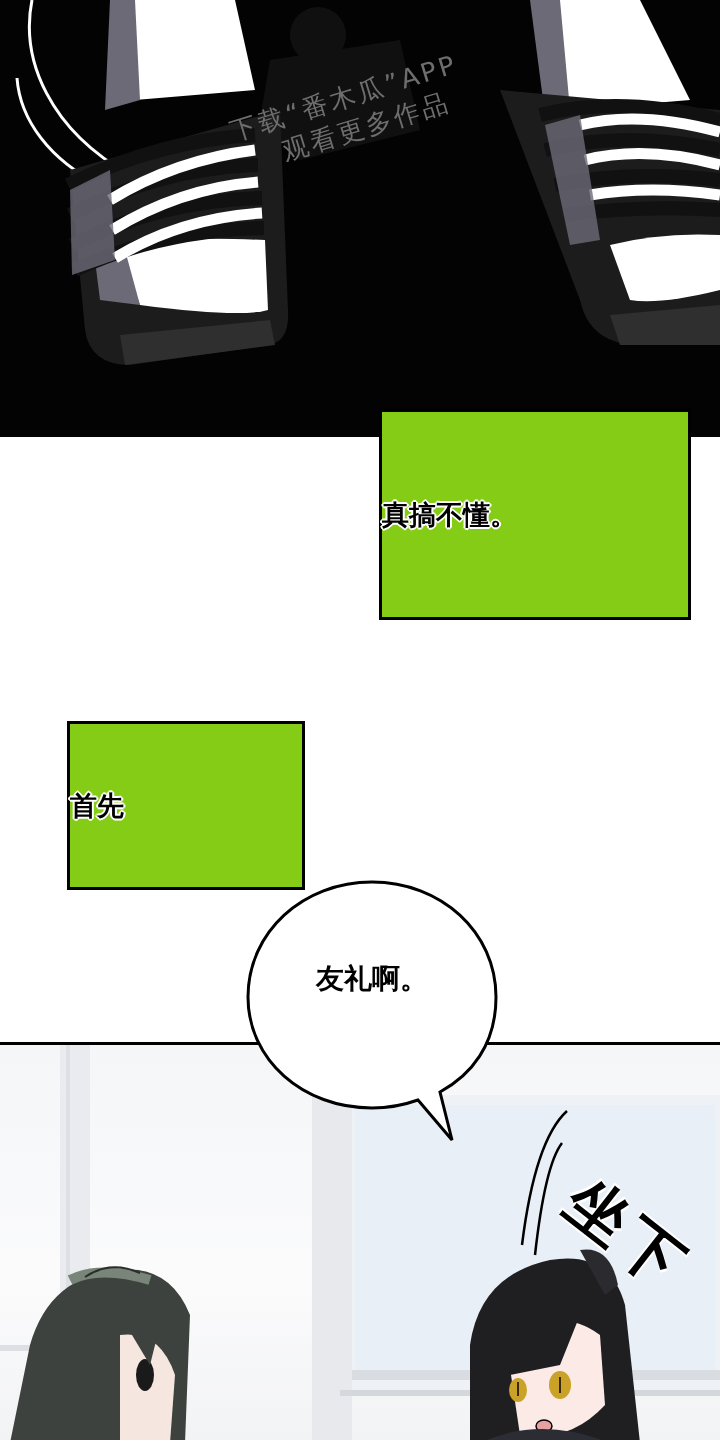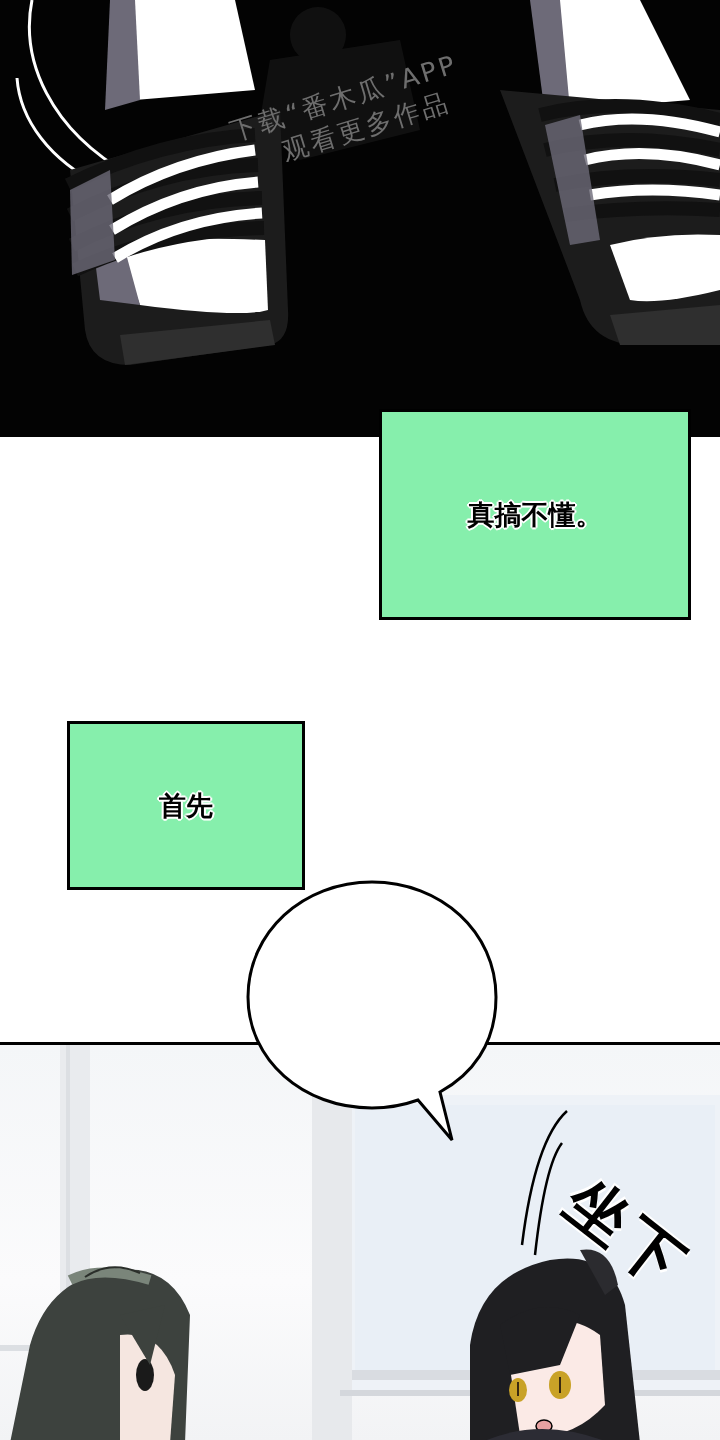--- a/index.html
+++ b/index.html
@@ -15,22 +15,22 @@
     .watermark {
       position: absolute; left: 226px; top: 116px;
       transform: rotate(-17deg); transform-origin: left top;
       color: #6e6e6e; font-size: 26px; line-height: 34px; letter-spacing: 3px;
       white-space: nowrap;
     }
     .watermark .wm-line2 { padding-left: 44px; display: block; }
 
     
     .caption {
-      position: absolute; background: #86efac; border: 3px solid #000;
-      display: flex; align-items: center; justify-content: center;
+      position: absolute; background: #84cc16; border: 3px solid #000;
+      display: flex; align-items: center; 
       font-size: 27px; color: #000; font-weight: bold;
       text-shadow: 2px 0 0 #fff, -2px 0 0 #fff, 0 2px 0 #fff, 0 -2px 0 #fff,
                    1px 1px 0 #fff, -1px -1px 0 #fff, 1px -1px 0 #fff, -1px 1px 0 #fff;
     }
     .caption-1 { left: 379px; top: 409px; width: 312px; height: 211px; }
     .caption-2 { left: 67px; top: 721px; width: 238px; height: 169px; }
 
     
     .panel-room {
       position: absolute; left: 0; top: 1042px; width: 720px; height: 398px;
@@ -164,15 +164,16 @@
 
     <path d="M567 66 Q535 95 522 200" stroke="#000" stroke-width="2.5" fill="none"></path>
     <path d="M562 98 Q545 120 535 210" stroke="#000" stroke-width="2.5" fill="none"></path>
   </svg>
 </div>
 
 <div class="bubble-wrap">
   <svg width="252" height="262" viewBox="0 0 252 262">
     <path d="M126 2 C195 2 250 52 250 117 C250 165 225 195 194 212 L206 260 L172 220 C158 225 143 228 126 228 C57 228 2 180 2 117 C2 52 57 2 126 2 Z" fill="#fff" stroke="#000" stroke-width="3"></path>
   </svg>
+  <div class="bubble-text">友礼啊。</div>
 </div>
 
 <div class="sfx">坐下</div>
 
 </body></html>

